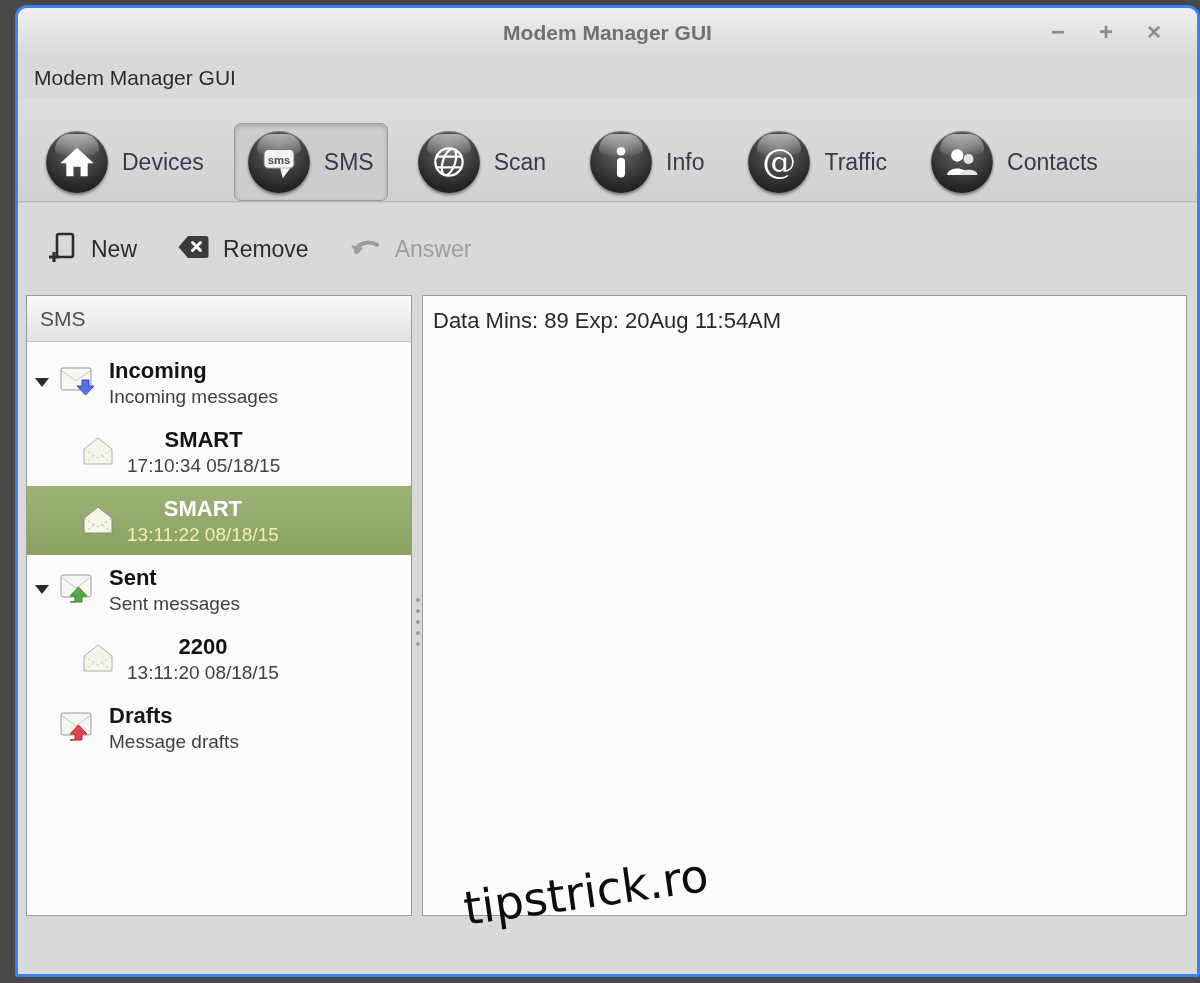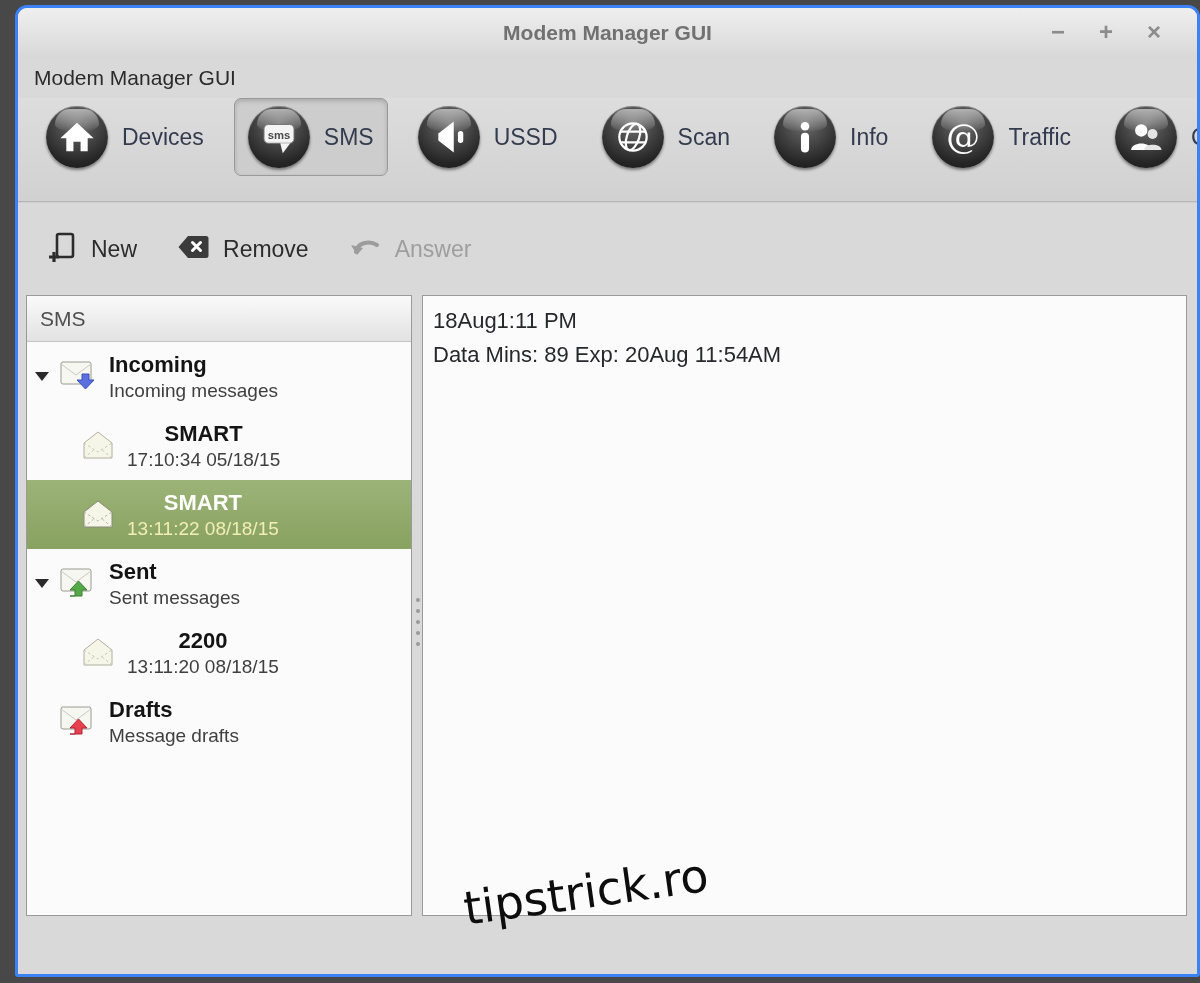--- a/index.html
+++ b/index.html
@@ -23,21 +23,21 @@
   .winctl.close { right:26px; }
 
   
   .appheader { position:absolute; left:16px; top:50px; height:40px; line-height:40px;
     font-size:21px; color:#2b2b2b; }
 
   
   .icon-toolbar { position:absolute; left:0; right:0; top:90px; height:104px;
     background:linear-gradient(#dddddd,#d1d1d1);
     border-bottom:1px solid #b5b5b5;
-    display:flex; align-items:flex-start; padding-left:14px; gap:16px; }
+    display:flex; align-items:flex-end; padding-left:14px; gap:16px; }
   .tool-btn { display:flex; align-items:center; gap:14px; padding:7px 13px; border-radius:7px;
     border:1px solid transparent; }
   .tool-btn.selected { border:1px solid #9a9a9a; background:#cdcdcd;
     box-shadow:inset 0 2px 4px rgba(0,0,0,.18); }
   .tool-btn .lbl { font-size:23px; color:#333b4f; }
   .orb { width:62px; height:62px; border-radius:50%; flex:none; position:relative;
     background:radial-gradient(circle at 50% 28%, #6d6d6d 0%, #474747 38%, #262626 72%, #161616 100%);
     box-shadow:0 2px 3px rgba(0,0,0,.45), inset 0 1px 1px rgba(255,255,255,.35);
     display:flex; align-items:center; justify-content:center; }
   .orb::before { content:''; position:absolute; top:3px; left:9px; right:9px; height:22px;
@@ -55,21 +55,21 @@
   .sidebar-panel { position:absolute; left:8px; top:287px; width:386px; height:621px;
     background:#fbfbfb; border:1px solid #9a9a9a; overflow:hidden; }
   .msg-panel { position:absolute; left:404px; right:10px; top:287px; height:621px;
     background:#fbfbfb; border:1px solid #9a9a9a; padding:8px 10px; }
   .splitter { position:absolute; left:397px; top:583px; width:6px; }
   .splitter .dot { width:4px; height:4px; border-radius:50%; background:#9a9a9a; margin:7px auto; }
 
   .side-header { height:46px; background:linear-gradient(#fafafa,#e2e2e2);
     border-bottom:1px solid #c2c2c2; display:flex; align-items:center;
     padding-left:13px; font-size:21px; color:#4f4f4f; }
-  .tree { }
+  .tree { padding-top:6px; }
   .row { display:flex; align-items:center; height:69px; }
   .row.group { padding-left:8px; }
   .row.msg { padding-left:52px;text-align:center; }
   .row.noexp { padding-left:30px; }
   .row .tri { width:0; height:0; border-left:7px solid transparent; border-right:7px solid transparent;
     border-top:9px solid #2a2a2a; margin-right:8px; flex:none; }
   .row .ticon { flex:none; margin-right:10px; display:flex; }
   .row .txt { display:flex; flex-direction:column; gap:1px; }
   .row .t1 { font-size:22px; font-weight:bold; color:#141414; line-height:26px; }
   .row .t2 { font-size:19px; color:#404040; line-height:23px; }
@@ -113,29 +113,20 @@
       <span class="orb">
         <svg width="40" height="40" viewBox="0 0 32 32">
           <rect x="4" y="6" width="24" height="15" rx="3.5" fill="#f4f4f4" stroke="#777" stroke-width="0.8"></rect>
           <path d="M17 21 L25 21 L19 29 Z" fill="#f4f4f4"></path>
           <text x="16" y="17.5" font-size="9" text-anchor="middle" fill="#4a4a4a" font-weight="bold" font-family="Liberation Sans, sans-serif">sms</text>
         </svg>
       </span>
       <span class="lbl">SMS</span>
     </div>
 
-    <div class="tool-btn">
-      <span class="orb">
-        <svg width="38" height="38" viewBox="0 0 32 32">
-          <path d="M20 3 L7 13 V19 L20 29 Z" fill="#fff"></path>
-          <rect x="23.5" y="11" width="4.5" height="10" rx="2.2" fill="#fff"></rect>
-        </svg>
-      </span>
-      <span class="lbl">USSD</span>
-    </div>
 
     <div class="tool-btn">
       <span class="orb">
         <svg width="38" height="38" viewBox="0 0 32 32" fill="none" stroke="#fff" stroke-width="1.9">
           <circle cx="16" cy="16" r="11.5"></circle>
           <ellipse cx="16" cy="16" rx="5.2" ry="11.5" transform="rotate(18 16 16)"></ellipse>
           <path d="M5.5 11.5 L26.5 11.5 M5.5 20.5 L26.5 20.5"></path>
         </svg>
       </span>
       <span class="lbl">Scan</span>
@@ -303,19 +294,18 @@
 
   <div class="splitter">
     <div class="dot"></div>
     <div class="dot"></div>
     <div class="dot"></div>
     <div class="dot"></div>
     <div class="dot"></div>
   </div>
 
   <div class="msg-panel">
-    <div class="line">18Aug1:11 PM</div>
     <div class="line">Data Mins: 89 Exp: 20Aug 11:54AM</div>
   </div>
 
 </div>
 
 <div class="watermark">tipstrick.ro</div>
 
 </body></html>

